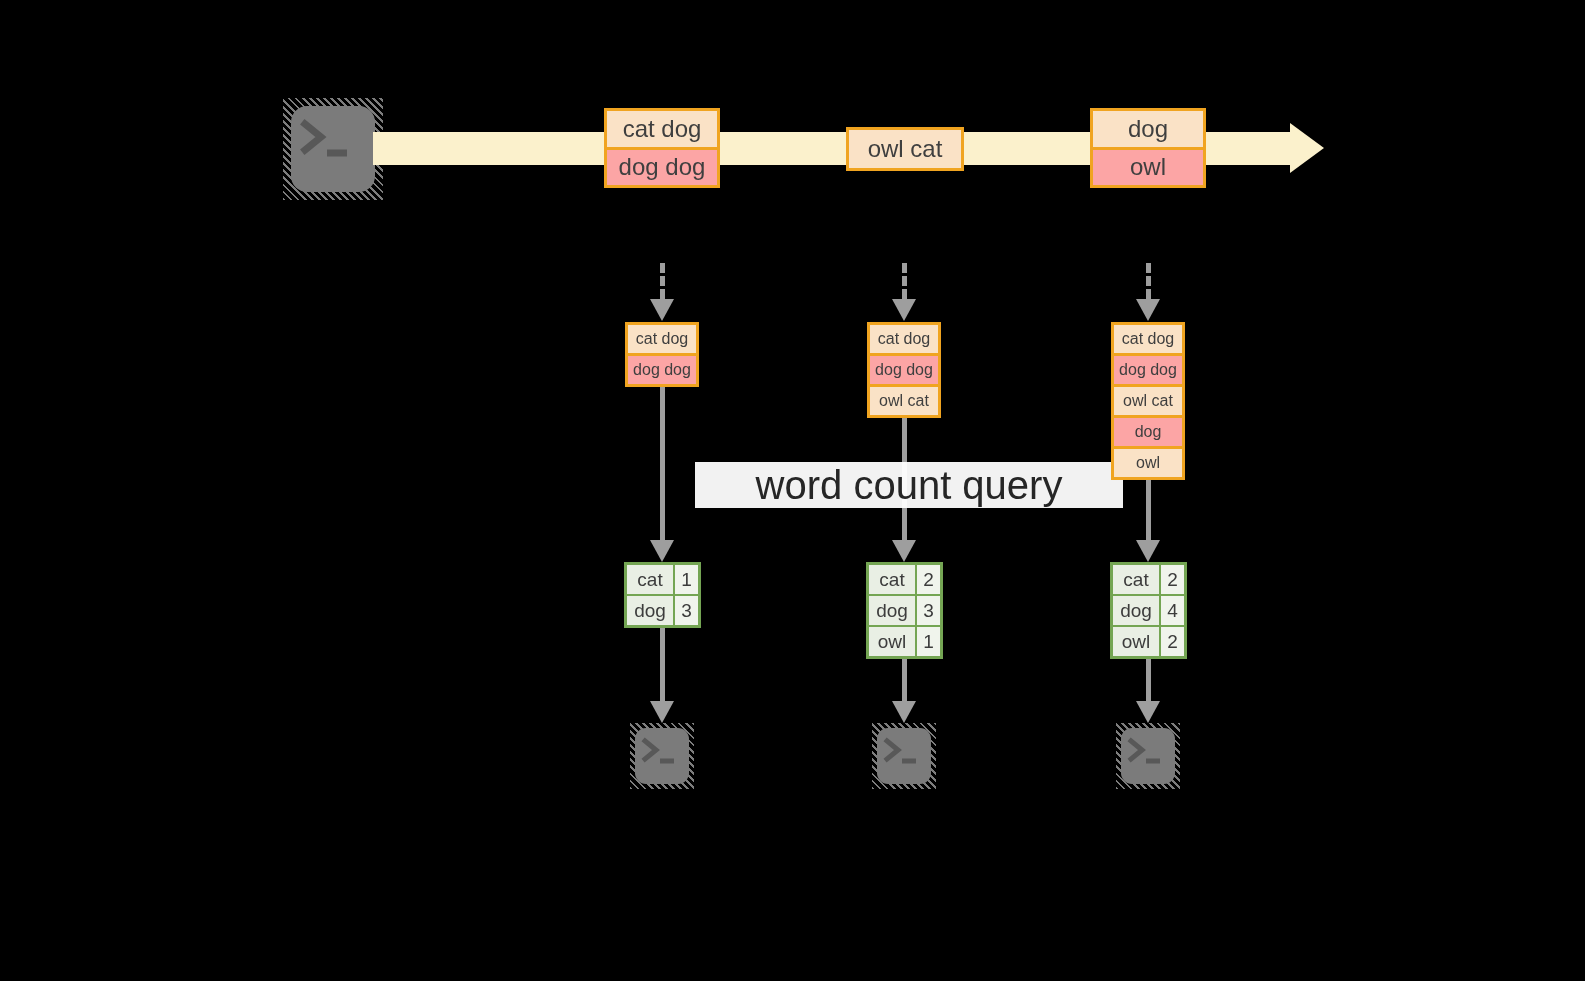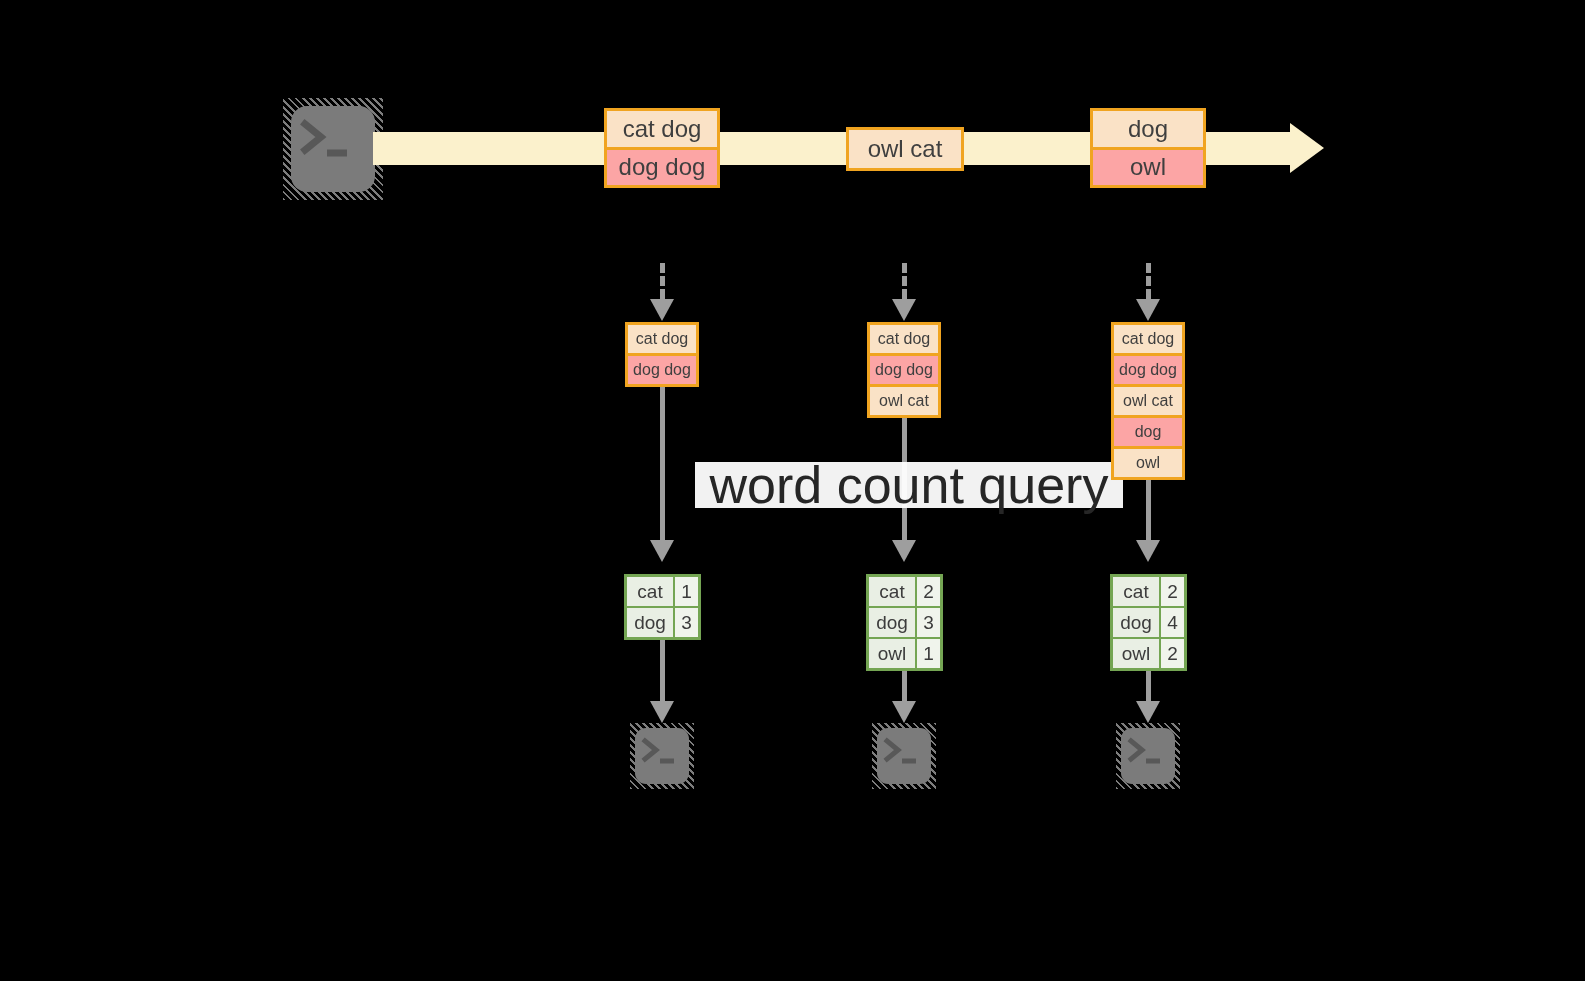--- a/index.html
+++ b/index.html
@@ -47,25 +47,25 @@
   .vdash{position:absolute;width:0;border-left:5px dashed #9e9e9e;z-index:1;}
   .vhead{position:absolute;width:0;height:0;z-index:1;
          border-left:12px solid transparent;border-right:12px solid transparent;
          border-top:22px solid #9e9e9e;}
   .z6{z-index:6;}
 
   
   .query-band{position:absolute;left:695px;top:462px;width:428px;height:46px;
               background:rgba(255,255,255,0.95);z-index:5;
               display:flex;align-items:center;justify-content:center;
-              font-size:52px;color:#262626;}
+              font-size:40px;color:#262626;}
 
   
   .gtable{position:absolute;top:562px;border:3px solid #74A553;background:#74A553;
-          display:grid;grid-template-columns:46px 23px;gap:2px;z-index:6;margin-top:12px;}
+          display:grid;grid-template-columns:46px 23px;gap:2px;z-index:6;}
   .gtable .cell{height:29px;display:flex;align-items:center;justify-content:center;
                 font-size:19px;color:#3c3c3c;}
   .cell.word{background:#E9EFE4;}
   .cell.cnt{background:#F0F4EC;}
   .gtable1{left:624px;}
   .gtable2{left:866px;}
   .gtable3{left:1110px;}
 </style>
 </head>
 <body>

